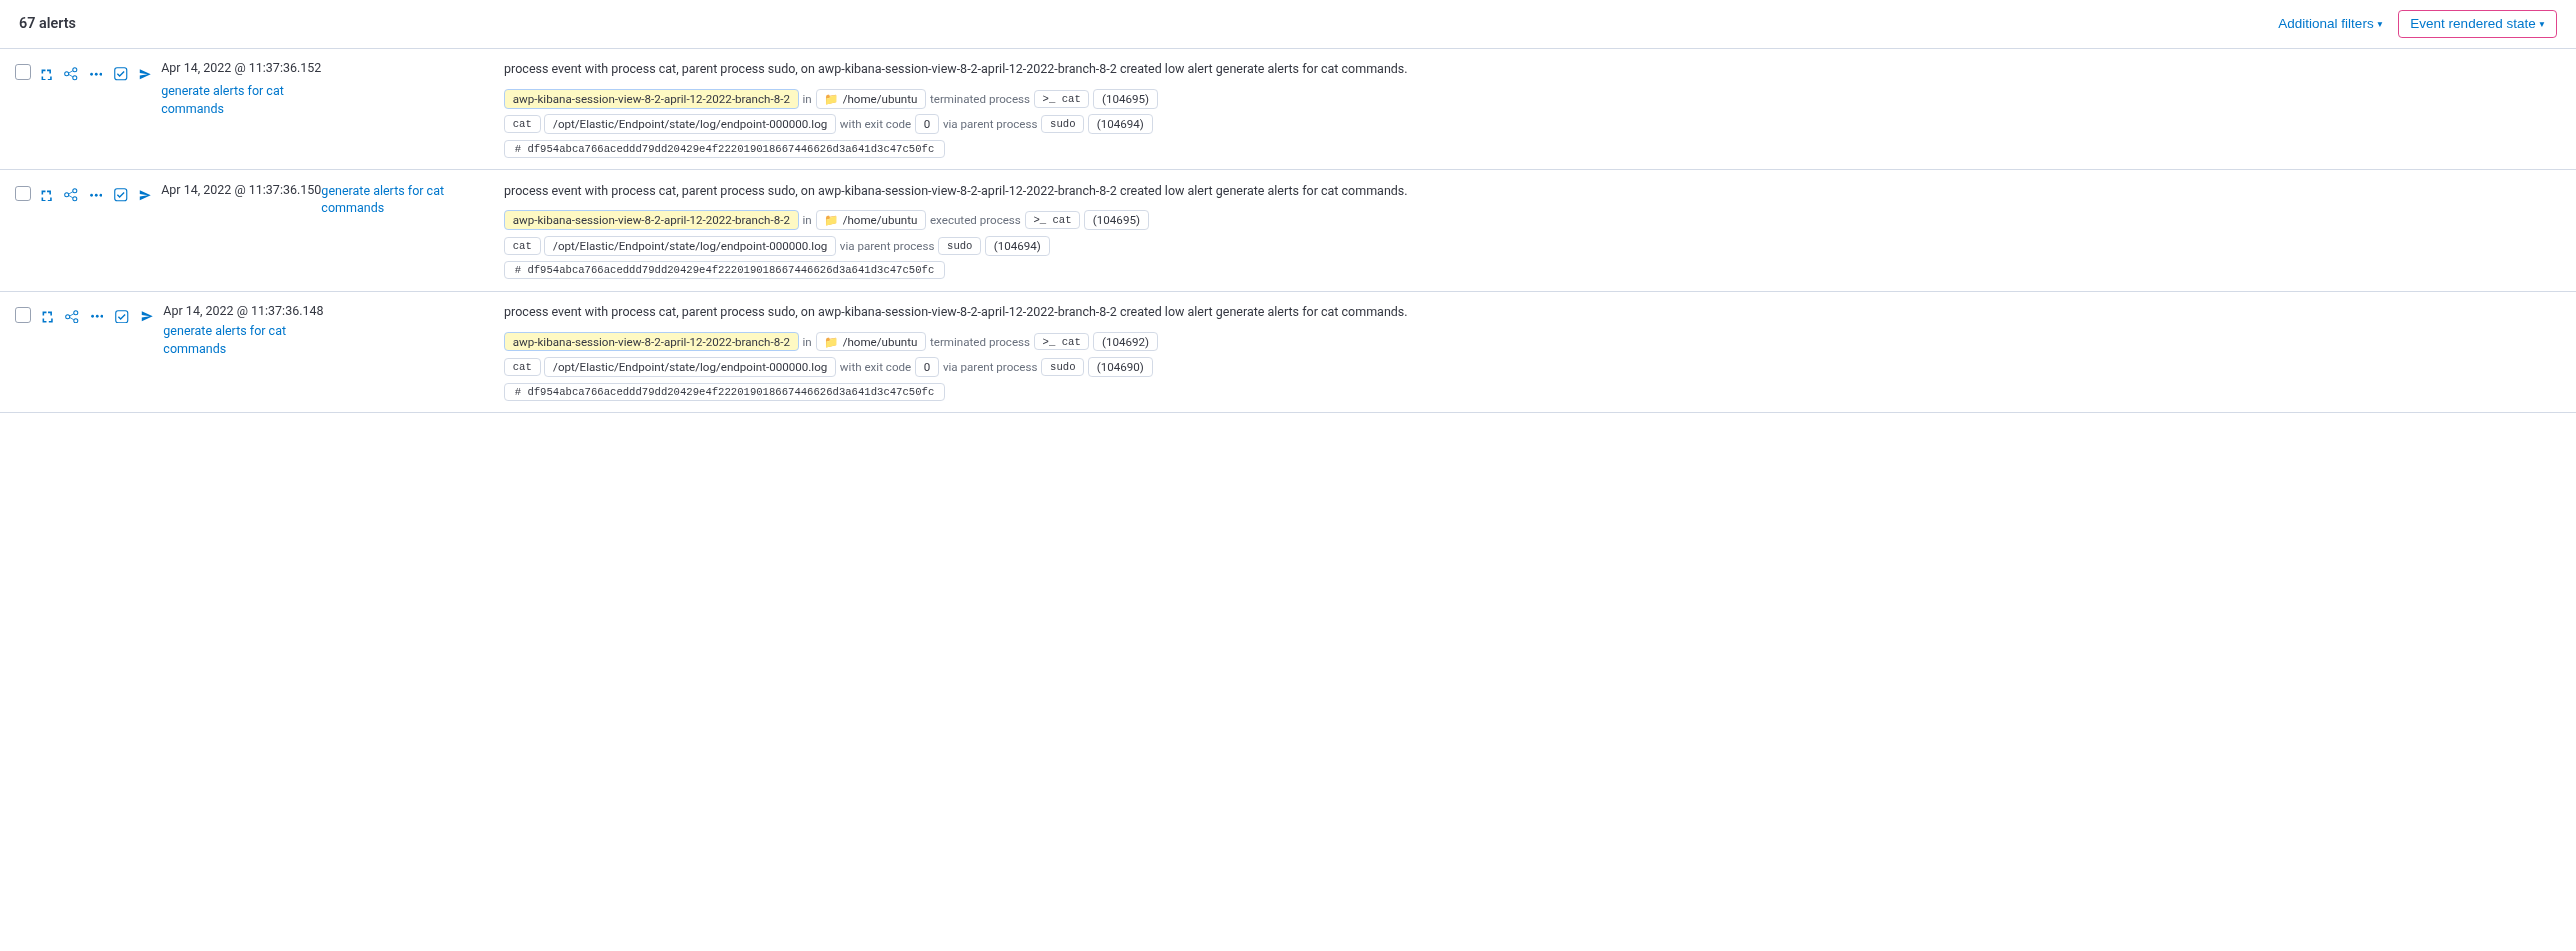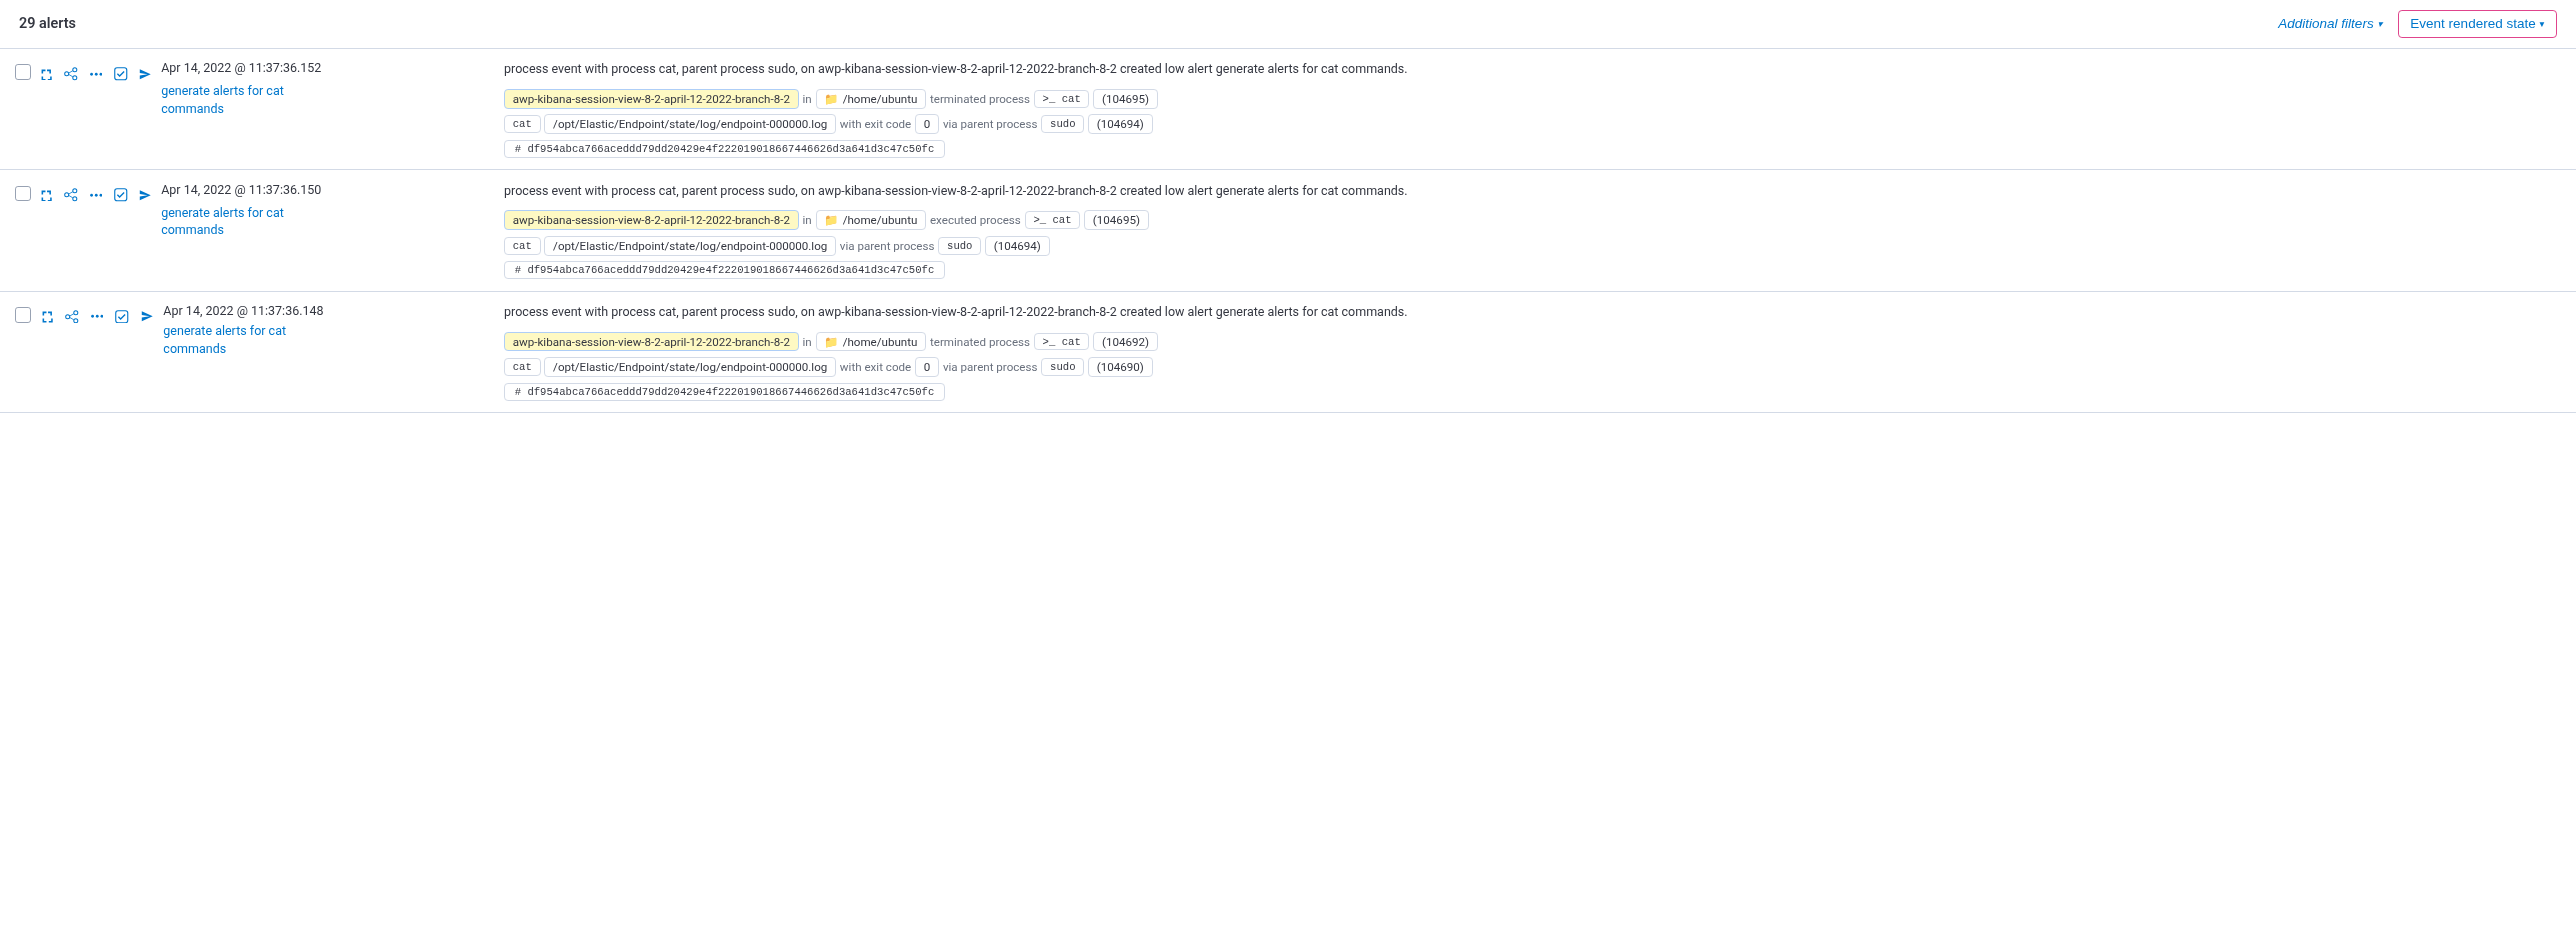--- a/index.html
+++ b/index.html
@@ -39,21 +39,20 @@
 
     .additional-filters-btn {
       display: flex;
       align-items: center;
       gap: 3.9px;
       color: #0077cc;
       cursor: pointer;
       font-size: 13.5px;
       background: none;
       border: none;
-      font-style: italic;
     }
 
     .event-rendered-view-btn {
       display: flex;
       align-items: center;
       gap: 3.9px;
       color: #0077cc;
       cursor: pointer;
       font-size: 13.5px;
       background: #fff;
@@ -187,21 +186,21 @@
       font-family: 'Courier New', monospace;
       color: #343741;
     }
   </style>
 </head>
 <body>
 
 <div class="page-container">
 
   <div class="top-bar">
-    <div class="alerts-count">29 alerts</div>
+    <div class="alerts-count">67 alerts</div>
     <div class="top-bar-right">
       <button class="additional-filters-btn">
         <span>Additional filters</span>
         <span class="chevron-icon">▾</span>
       </button>
       <button class="event-rendered-view-btn">
         <span>Event rendered state</span>
         <span class="chevron-icon">▾</span>
       </button>
     </div>
@@ -309,21 +308,21 @@
           <rect x="1" y="1" width="16" height="16" rx="3" stroke="#0077cc" stroke-width="1.5"></rect>
           <polyline points="4.5,9 7.5,12 13.5,6" stroke="#0077cc" stroke-width="1.8" fill="none"></polyline>
         </svg>
       </div>
       <div class="action-icon">
         <svg width="12.5" height="12.5" viewBox="0 0 16 16" fill="#0077cc">
                 <path d="M1 1.5l14 6.5-14 6.5V9.5l10-1.5-10-1.5V1.5z"></path>
               </svg>
       </div>
     </div>
-          <div style="display: flex; flex-direction: column; gap: 7px;">
+          <div style="display: flex; flex-direction: row; gap: 0;">
             <div style="font-size: 12.5px; color: rgb(52, 55, 65); white-space: nowrap; min-width: 154px;">Apr 14, 2022 @ 11:37:36.150</div>
             <a class="rule-link" href="#" style="font-size: 12.5px; color: rgb(0, 119, 204); text-decoration: none; display: block; max-width: 164px;">generate alerts for cat commands</a>
           </div>
         </div>
         <div style="padding: 0px 7.7px;">
           <div class="summary-text">process event with process cat, parent process sudo, on awp-kibana-session-view-8-2-april-12-2022-branch-8-2 created low alert generate alerts for cat commands.</div>
           <div class="process-chain">
             <span class="process-tag blue-border">awp-kibana-session-view-8-2-april-12-2022-branch-8-2</span>
             <span class="inline-label">in</span>
             <span class="process-tag"><span class="folder-icon">📁</span>/home/ubuntu</span>

